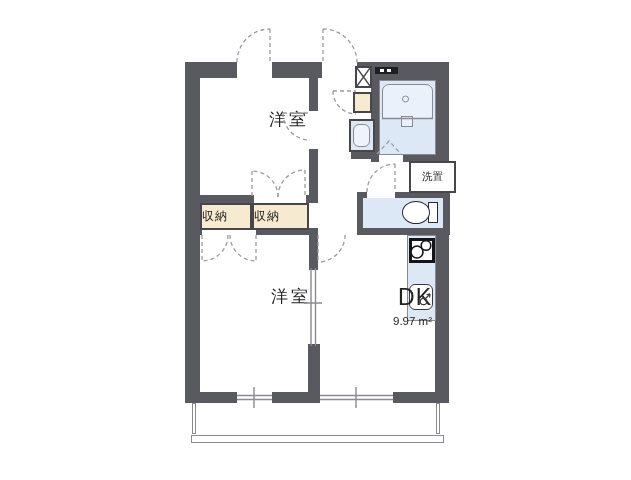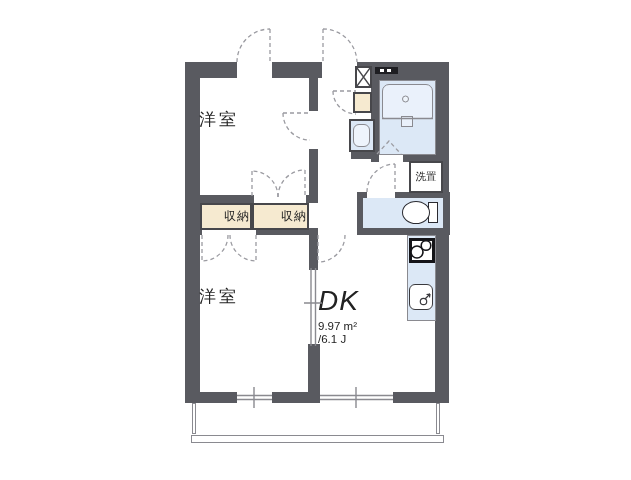--- a/index.html
+++ b/index.html
@@ -5,27 +5,27 @@
   :root{
     --wall:#595a60; --wall-line:#47474b; --blue:#dce8f6; --blue-light:#eaf1fb;
     --cream:#f6ead0; --dash:#9b9ba1; --thin:#8a8a90; --text:#222222; --black:#1e1e22;
   }
   html,body{margin:0;padding:0;background:#fff;}
   #canvas{position:relative;width:631px;height:480px;background:#fff;overflow:hidden;
           font-family:"Liberation Sans","DejaVu Sans",sans-serif;color:var(--text);}
   .abs{position:absolute;box-sizing:border-box;}
   .wall{background:var(--wall);}
   .open{background:#ffffff;}
-  .roomlabel{text-align:left;line-height:1.12;}
+  .roomlabel{text-align:right;line-height:1.12;}
   .roomlabel .rname{font-size:17px;letter-spacing:3px;}
   .roomlabel .rm2{font-size:11.5px;margin-top:4px;}
   .roomlabel .rjo{font-size:11.5px;}
-  .dkname{font-size:28px;letter-spacing:1px;font-style:italic;}
+  .dkname{font-size:23px;letter-spacing:1px;}
   .closet{background:var(--cream);border:2px solid var(--wall-line);
-          display:flex;align-items:center;justify-content:flex-end;
+          display:flex;align-items:center;justify-content:flex-start;
           font-size:12px;letter-spacing:1px;}
   .bluebox{background:var(--blue);}
   svg{position:absolute;left:0;top:0;pointer-events:none;}
 </style>
 </head>
 <body>
 
 <div id="canvas">
 
   <div class="abs wall" style="left:185px;top:62px;width:264px;height:16px;"></div>
@@ -58,21 +58,21 @@
 
   <div class="abs bluebox" style="left:379px;top:80px;width:57px;height:75px;border:1px solid var(--thin);"></div>
   <div class="abs" style="left:382px;top:84px;width:51px;height:35px;background:var(--blue-light);border:1px solid var(--thin);border-radius:7px 7px 2px 2px;"></div>
   <div class="abs" style="left:401px;top:116px;width:12px;height:11px;background:var(--blue-light);border:1px solid var(--thin);"></div>
 
   <div class="abs" style="left:353px;top:92px;width:19px;height:21px;background:var(--cream);border:2px solid var(--wall-line);"></div>
 
   <div class="abs bluebox" style="left:349px;top:119px;width:26px;height:33px;border:2px solid var(--wall-line);"></div>
   <div class="abs" style="left:353px;top:124px;width:17px;height:23px;background:#eef4fc;border:1px solid var(--thin);border-radius:6px;"></div>
 
-  <div class="abs" style="left:409px;top:161px;width:34px;height:32px;background:#fff;border:2px solid var(--wall-line);display:flex;align-items:center;justify-content:center;">
+  <div class="abs" style="left:409px;top:161px;width:47px;height:32px;background:#fff;border:2px solid var(--wall-line);display:flex;align-items:center;justify-content:center;">
     <span style="font-size:10.5px;letter-spacing:0;">洗置</span>
   </div>
 
   <div class="abs bluebox" style="left:363px;top:198px;width:80px;height:30px;"></div>
   <div class="abs" style="left:428px;top:202px;width:10px;height:21px;background:#fff;border:1.5px solid #2a2a30;"></div>
   <div class="abs" style="left:402px;top:201px;width:28px;height:23px;background:#fff;border:1.5px solid #2a2a30;border-radius:50%;"></div>
 
   <div class="abs bluebox" style="left:407px;top:235px;width:29px;height:86px;border:1px solid var(--thin);"></div>
   <div class="abs" style="left:409px;top:238px;width:26px;height:25px;background:#fff;border:3px solid #141418;"></div>
   <div class="abs" style="left:409px;top:284px;width:24px;height:26px;background:#fff;border:1.5px solid #3a3a3e;border-radius:6px;"></div>
@@ -92,21 +92,20 @@
     <div class="rname">洋室</div>
   </div>
 
   <div class="abs roomlabel" style="left:199px;top:287px;width:112px;">
     <div class="rname">洋室</div>
   </div>
 
   <div class="abs roomlabel" style="left:318px;top:285px;width:114px;">
     <div class="dkname">DK</div>
     <div class="rm2">9.97 m²</div>
-    <div class="rjo">/6.1 J</div>
   </div>
 
   <svg width="631" height="480" viewBox="0 0 631 480">
 
     <g stroke="var(--dash)" stroke-width="1.3" fill="none" stroke-dasharray="4 3">
       <path d="M237,62 A33,33 0 0 1 270,29 M270,29 L270,62"></path>
       <path d="M323,29 A34,34 0 0 1 357,62 M323,29 L323,62"></path>
 
       <path d="M283,113 A27,27 0 0 0 310,140 M283,113 L310,113"></path>
 

